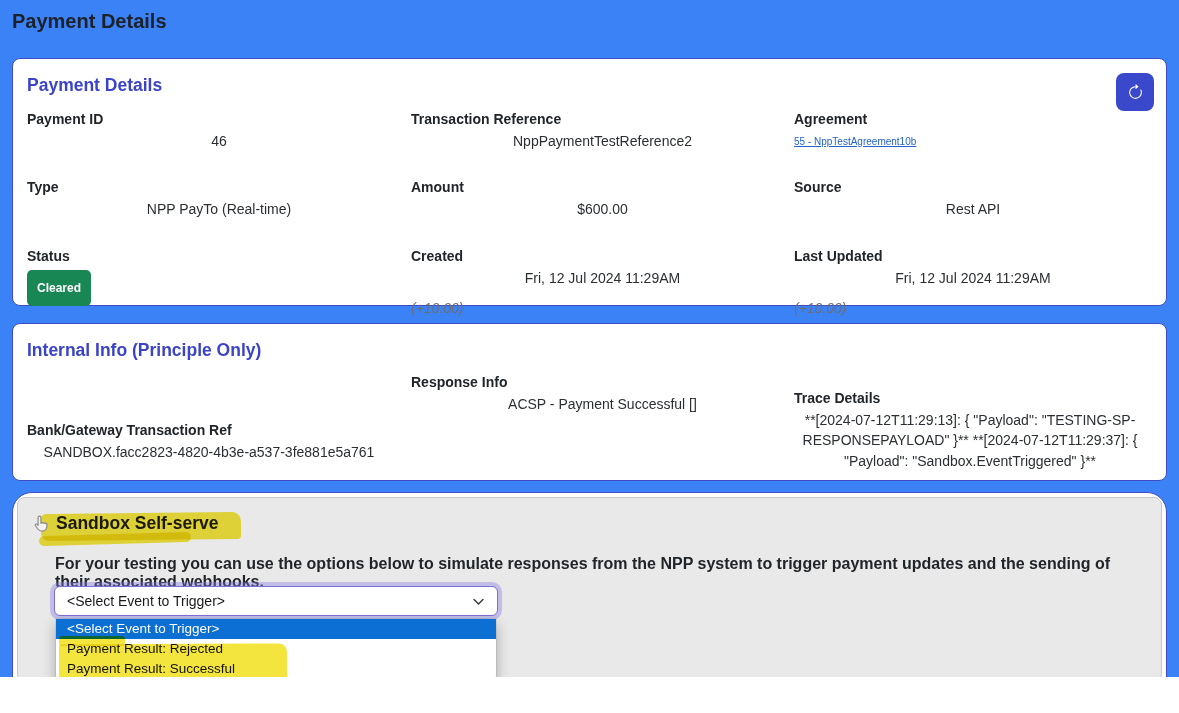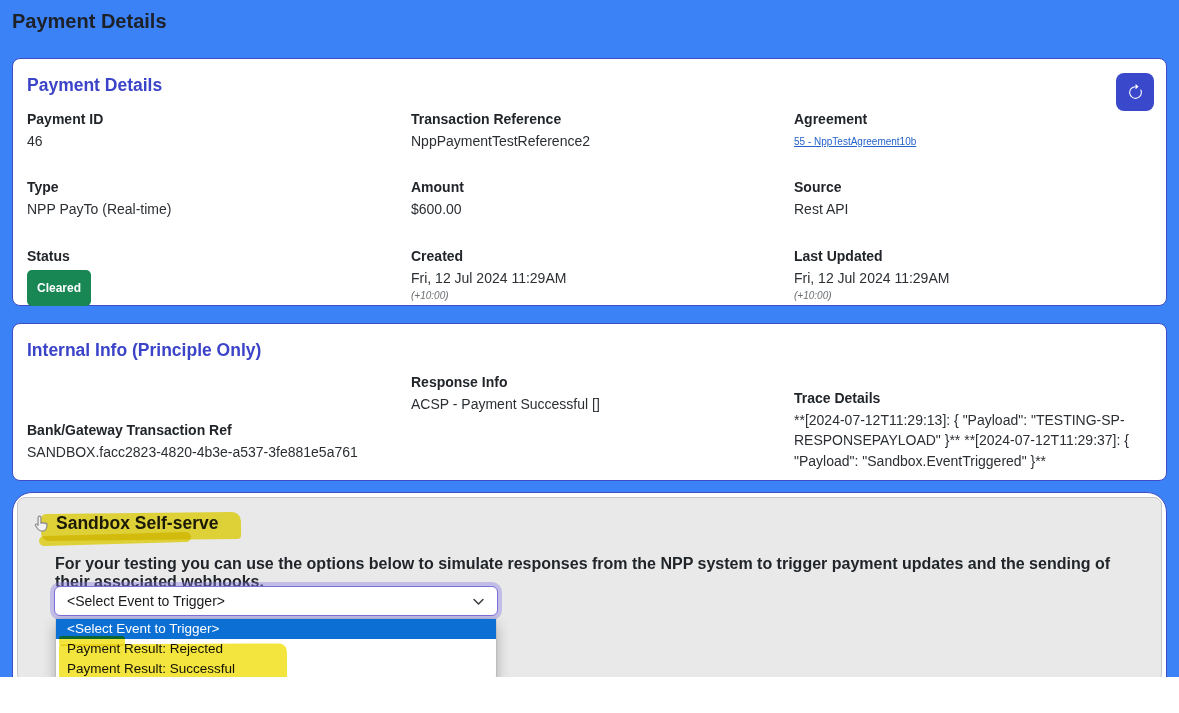--- a/index.html
+++ b/index.html
@@ -13,22 +13,22 @@
           border:1px solid #3f4cc5; border-radius:8px; }
   .card-payment   { top:58px;  height:248px; }
   .card-internal  { top:323px; height:158px; }
   .card-sandbox   { top:492px; height:205px; border-radius:20px; border-width:1.5px; }
 
   .card-heading { font-size:17.5px; font-weight:700; color:#3b44c8; }
   .card-pad { padding:16px 14px; }
 
   .fields-grid { display:grid; grid-template-columns:384px 383px 1fr; row-gap:28px; margin-top:15px; }
   .field .label { font-size:14px; font-weight:700; color:#212529; margin-bottom:4px; }
-  .field .value { font-size:14px; color:#2b2f33; line-height:1.45; }
-  .field .tz    { margin-top:2px; font-size:10px; font-style:italic; color:#6b6f73; }
+  .field .value { font-size:14px; color:#2b2f33; line-height:1.45;text-align:center; }
+  .field .tz    { margin-top:12px; font-size:14px; font-style:italic; color:#6b6f73; }
 
   .link { color:#2563c9; text-decoration:underline; cursor:pointer; font-size:10px; }
 
   .badge-success { display:inline-block; background:#198754; color:#fff; font-size:12px;
                    font-weight:700; padding:11px 10px; border-radius:5px; margin-top:2px; }
 
   .refresh-btn { position:absolute; top:14px; right:12px; width:38px; height:38px;
                  background:#3a49cb; border:none; border-radius:8px; cursor:pointer;
                  display:flex; align-items:center; justify-content:center; }
 

